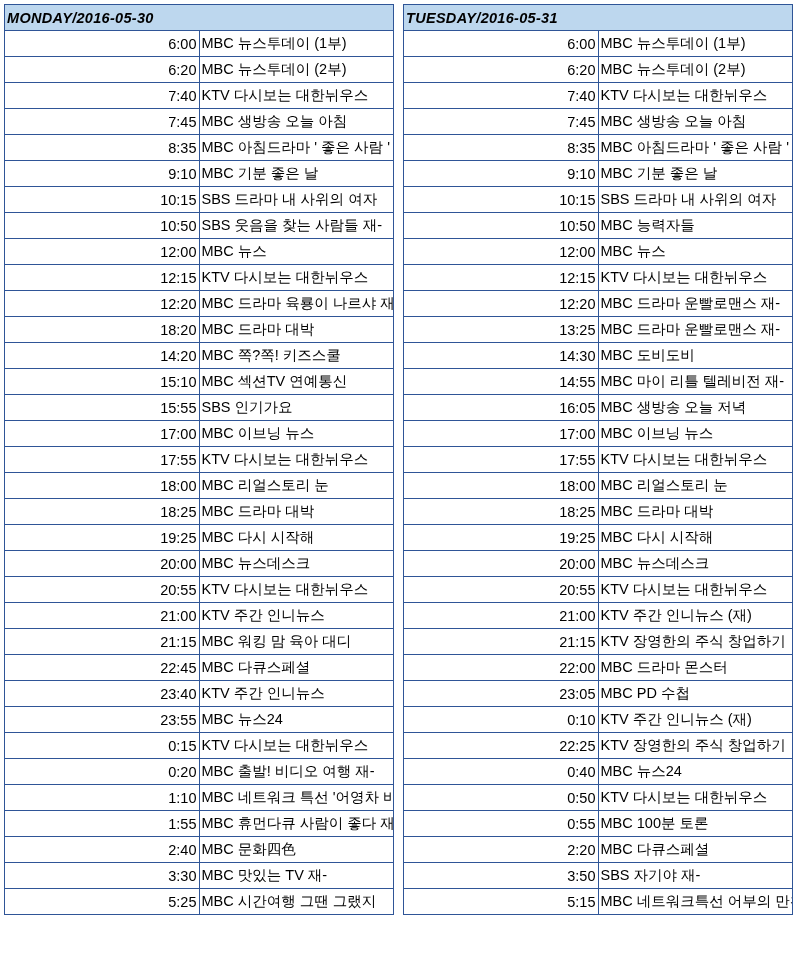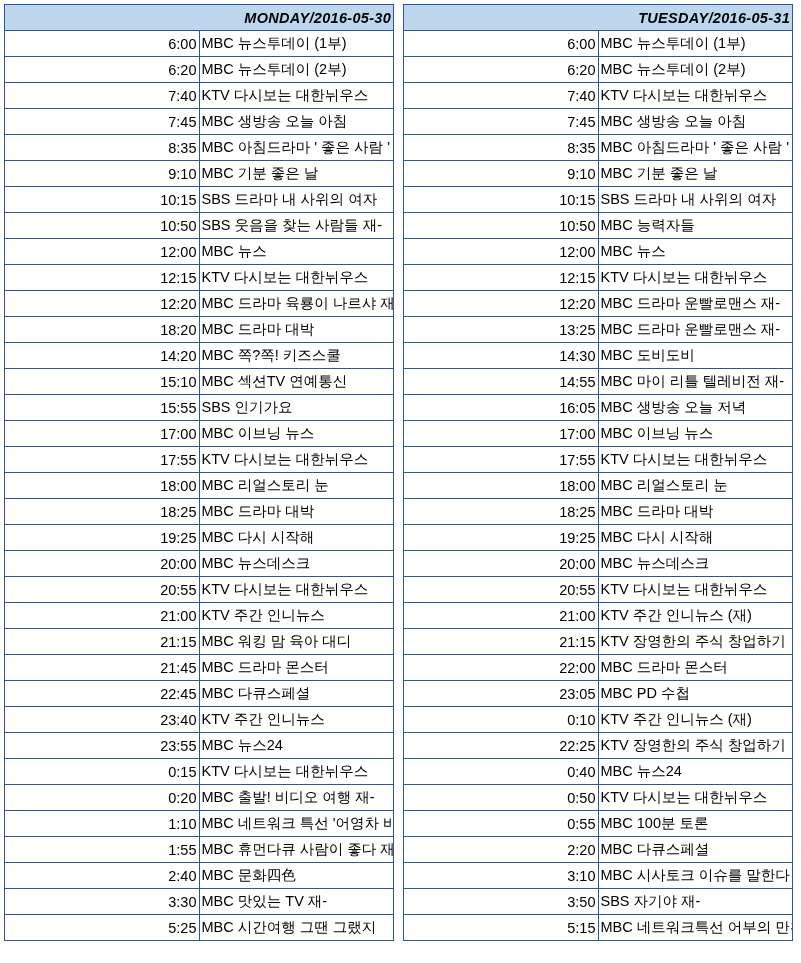--- a/index.html
+++ b/index.html
@@ -34,21 +34,21 @@
     font-size: 14.5px;
     color: #000000;
     vertical-align: middle;
     overflow: hidden;
     white-space: nowrap;
   }
   .day-header {
     background: #bdd7ee;
     font-style: italic;
     font-weight: bold;
-    text-align: right;
+    text-align: left;
     font-size: 16px;
     letter-spacing: 0.3px;
     height: 27px;
   }
   .col-time {
     width: 66px;
     text-align: right;
     padding-right: 6px;
   }
   .col-program {
@@ -159,24 +159,20 @@
         </tr>
         <tr>
           <td class="col-time">21:00</td>
           <td class="col-program">KTV 주간 인니뉴스</td>
         </tr>
         <tr>
           <td class="col-time">21:15</td>
           <td class="col-program">MBC 워킹 맘 육아 대디</td>
         </tr>
         <tr>
-          <td class="col-time">21:45</td>
-          <td class="col-program">MBC 드라마 몬스터</td>
-        </tr>
-        <tr>
           <td class="col-time">22:45</td>
           <td class="col-program">MBC 다큐스페셜</td>
         </tr>
         <tr>
           <td class="col-time">23:40</td>
           <td class="col-program">KTV 주간 인니뉴스</td>
         </tr>
         <tr>
           <td class="col-time">23:55</td>
           <td class="col-program">MBC 뉴스24</td>
@@ -341,24 +337,20 @@
         </tr>
         <tr>
           <td class="col-time">0:55</td>
           <td class="col-program">MBC 100분 토론</td>
         </tr>
         <tr>
           <td class="col-time">2:20</td>
           <td class="col-program">MBC 다큐스페셜</td>
         </tr>
         <tr>
-          <td class="col-time">3:10</td>
-          <td class="col-program">MBC 시사토크 이슈를 말한다</td>
-        </tr>
-        <tr>
           <td class="col-time">3:50</td>
           <td class="col-program">SBS 자기야 재-</td>
         </tr>
         <tr>
           <td class="col-time">5:15</td>
           <td class="col-program">MBC 네트워크특선 어부의 만찬</td>
         </tr>
       </tbody>
   </table>
 

